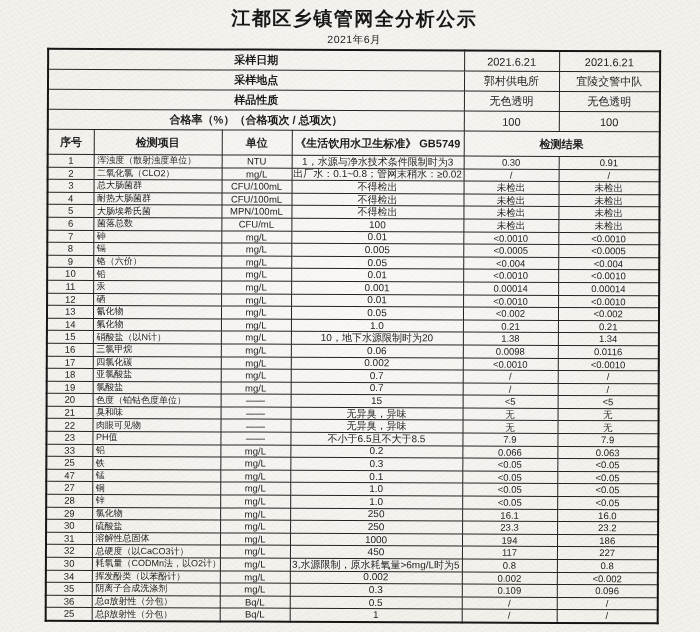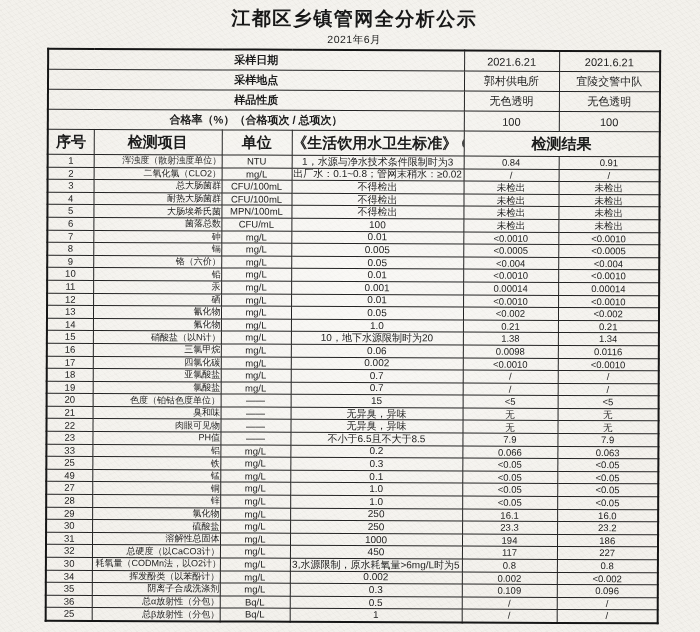--- a/index.html
+++ b/index.html
@@ -32,23 +32,23 @@
   table{
     border-collapse:collapse;width:612px;margin-top:2px;table-layout:fixed;
     border:2px solid #161616;background:transparent;
   }
   td{
     border:1px solid #242424;padding:0;text-align:center;
     overflow:hidden;white-space:nowrap;vertical-align:middle;
   }
   tr.info-row td{height:19px;font-size:11px;}
   tr.info-row td.info-label{font-weight:bold;}
-  tr.head-row td{height:24px;font-size:15px;font-weight:bold;}
+  tr.head-row td{height:24px;font-size:11px;font-weight:bold;}
   tbody.data td{height:11.6px;font-size:9.5px;line-height:1;}
-  tbody.data td.c-item{text-align:right;padding-left:3px;font-size:9px;}
+  tbody.data td.c-item{text-align:left;padding-left:3px;font-size:9px;}
   tbody.data td.c-std{font-size:10px;}
 </style>
 </head>
 <body>
 
 <div class="sheet">
   <div class="content">
     <div class="title">江都区乡镇管网全分析公示</div>
     <div class="subtitle">2021年6月</div>
 
@@ -89,21 +89,21 @@
           <td>《生活饮用水卫生标准》 GB5749</td>
           <td colspan="2">检测结果</td>
         </tr>
       </tbody>
       <tbody class="data">
           <tr>
             <td class="c-no">1</td>
             <td class="c-item">浑浊度（散射浊度单位）</td>
             <td class="c-unit">NTU</td>
             <td class="c-std">1，水源与净水技术条件限制时为3</td>
-            <td class="c-res">0.84</td>
+            <td class="c-res">0.30</td>
             <td class="c-res">0.91</td>
           </tr>
           <tr>
             <td class="c-no">2</td>
             <td class="c-item">二氧化氯（CLO2）</td>
             <td class="c-unit">mg/L</td>
             <td class="c-std">出厂水：0.1~0.8；管网末稍水：≥0.02</td>
             <td class="c-res">/</td>
             <td class="c-res">/</td>
           </tr>
@@ -285,21 +285,21 @@
           </tr>
           <tr>
             <td class="c-no">25</td>
             <td class="c-item">铁</td>
             <td class="c-unit">mg/L</td>
             <td class="c-std">0.3</td>
             <td class="c-res">&lt;0.05</td>
             <td class="c-res">&lt;0.05</td>
           </tr>
           <tr>
-            <td class="c-no">49</td>
+            <td class="c-no">47</td>
             <td class="c-item">锰</td>
             <td class="c-unit">mg/L</td>
             <td class="c-std">0.1</td>
             <td class="c-res">&lt;0.05</td>
             <td class="c-res">&lt;0.05</td>
           </tr>
           <tr>
             <td class="c-no">27</td>
             <td class="c-item">铜</td>
             <td class="c-unit">mg/L</td>

